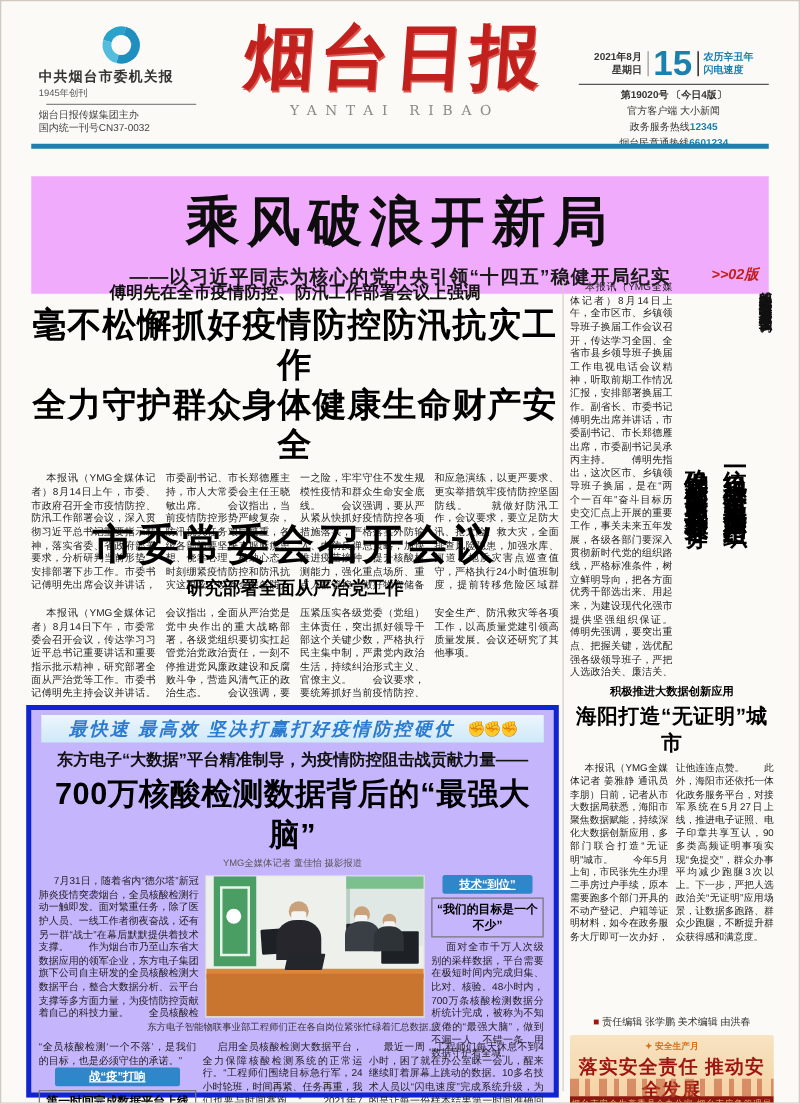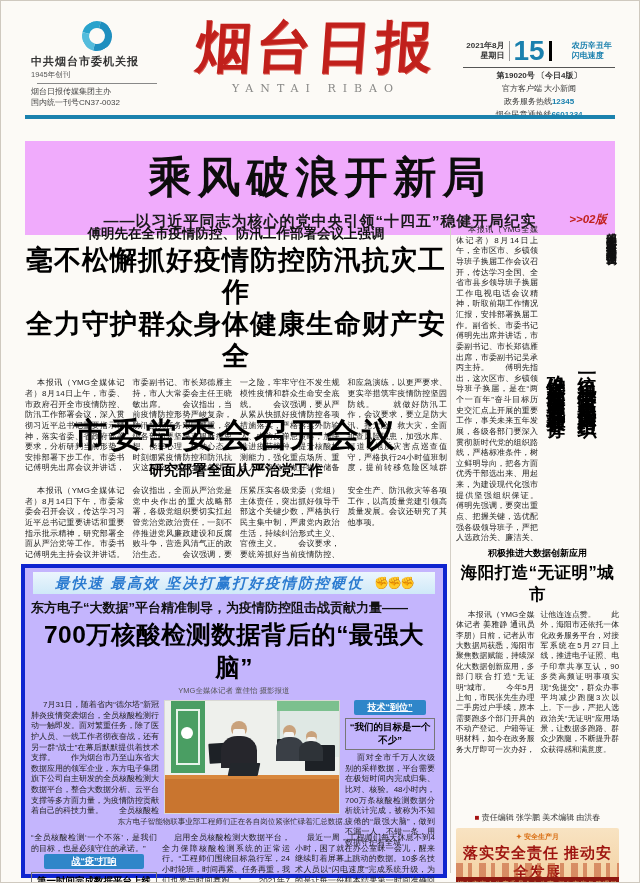--- a/index.html
+++ b/index.html
@@ -18,21 +18,21 @@
 
   .masthead { position:absolute; left:170px; right:178px; top:16px; text-align:center; }
   .mast-title { font-family:"DejaVu Serif", serif; font-size:56px; line-height:1.05; font-weight:900;
                 color:#c1201c; letter-spacing:4px; transform:skewX(-4deg); text-shadow:1px 1px 0 #d8584f; }
   .mast-pinyin { font-family:"DejaVu Serif", serif; font-size:11px; letter-spacing:7px; color:#8a8a88; margin-top:6px; }
 
   .datebox { position:absolute; right:24px; top:36px; width:152px; font-size:8px; color:#333; }
   .date-row { display:flex; align-items:center; justify-content:center; border-bottom:1px solid #555; padding-bottom:2px; }
   .date-left { text-align:right; padding-right:4px; border-right:1px solid #999; line-height:1.3; font-weight:bold; }
   .day-num { font-size:28px; font-weight:900; color:#1a80ae; padding:0 4px; line-height:1; }
-  .date-right { text-align:left; padding-left:20px; border-left:3px solid #000000; line-height:1.3; color:#1a80ae; font-weight:bold; }
+  .date-right { text-align:left; padding-left:4px; border-left:1px solid #000000; line-height:1.3; color:#1a80ae; font-weight:bold; }
   .issue-row { text-align:center; font-weight:bold; margin-top:2px; }
   .client-row,.hot-row { text-align:center; margin-top:2px; }
   .hot-num { color:#1a80ae; font-weight:bold; }
 
   .teal-rule { position:absolute; left:24px; right:24px; top:114px; height:4px; background:#1b82ae; }
 
   
   .lead { position:absolute; left:24px; right:24px; top:140px; height:94px; background:#f0abfc; text-align:center; }
   .lead-h { font-size:43px; font-weight:900; letter-spacing:6px; color:#0d0d0d; padding-top:8px; }
   .lead-sub { font-size:15px; font-weight:bold; color:#1a1a1a; margin-top:5px; letter-spacing:1px; }
@@ -76,21 +76,21 @@
   .safety-sil { position:absolute; bottom:13px; left:0; right:0; height:14px; opacity:.55;
     background:repeating-linear-gradient(90deg,#c0512b 0 7px, transparent 7px 12px, #c0512b 12px 16px, transparent 16px 23px); }
   .safety-strip { position:absolute; bottom:0; left:0; right:0; height:13px; background:#8e1810; color:#f0c27a;
     font-size:6.5px; line-height:13px; letter-spacing:1px; }
 
   
   .feature { position:absolute; left:20px; top:563px; width:426px; height:314px; border:4px solid #0f25cf; background:#c4b5fd; padding:4px 6px; }
   .f-banner { height:22px; margin:0 2px; background:linear-gradient(#ecf6fd,#cfe9f8); display:flex; align-items:center; justify-content:center; gap:10px; }
   .f-banner-text { font-size:14.5px; font-weight:900; font-style:italic; color:#2b7bd0; letter-spacing:2px; }
   .f-fists { font-size:12px; color:#c89a6a; letter-spacing:-2px; }
-  .f-kicker { font-size:13px; font-weight:800; color:#111; margin-top:5px; }
+  .f-kicker { text-align:center; font-size:13px; font-weight:800; color:#111; margin-top:5px; }
   .f-h { text-align:center; font-size:24.5px; font-weight:900; letter-spacing:0.5px; color:#000; margin-top:1px; }
   .f-byline { text-align:center; font-size:7.5px; color:#555; margin-top:2px; }
 
   .f-main { display:flex; gap:5px; margin-top:4px; height:114px; }
   .f-left { width:128px; height:100%; }
   .f-right { width:90px; height:100%; }
   .tagbox { display:block; width:80%; margin:0 auto; background:#2f86c9; color:#fff; font-size:9px; font-weight:bold;
             text-align:center; border-radius:2px; padding:1px 0;text-decoration:underline; }
   .tagtitle { border:1px solid #777; font-size:9.5px; font-weight:900; text-align:center; padding:2px 1px; margin-top:3px; }
   .f-right-text,.fb-text { text-align:justify; font-size:8px; line-height:1.33; color:#222; margin-top:3px; overflow:hidden; }

